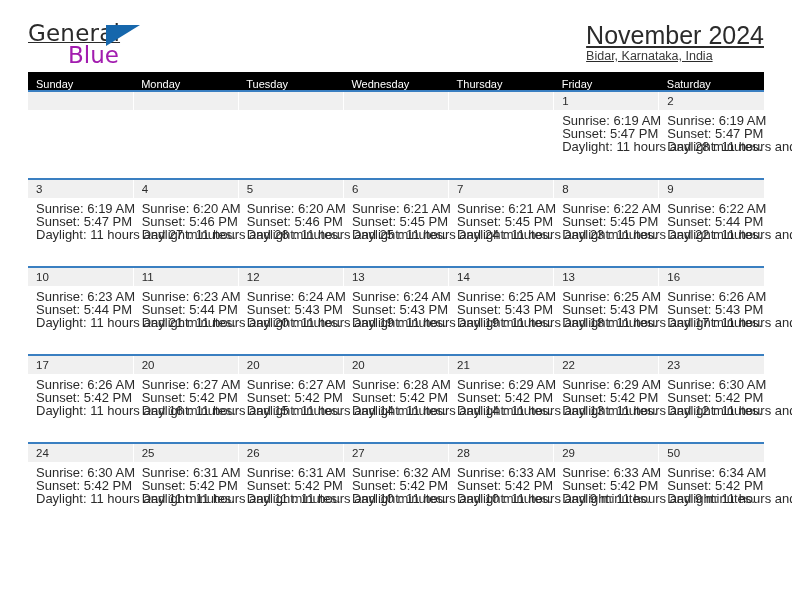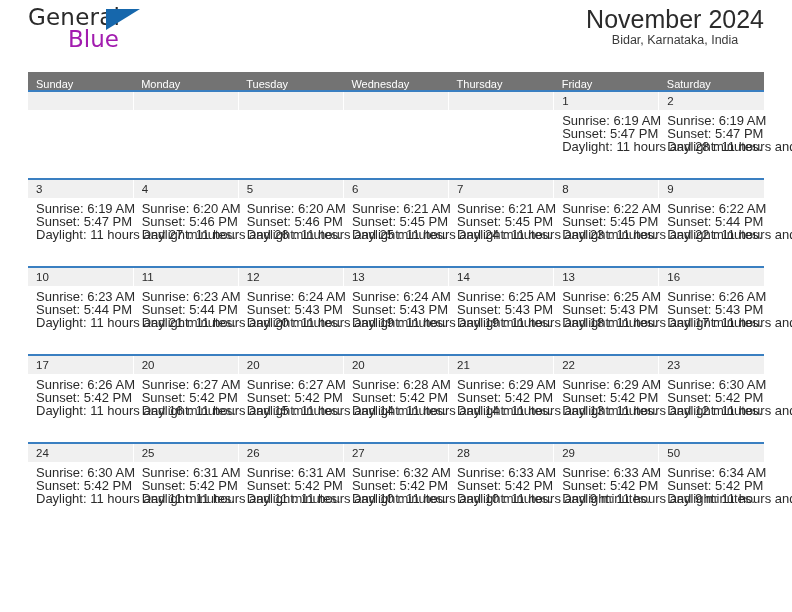--- a/index.html
+++ b/index.html
@@ -21,22 +21,23 @@
     box-sizing: border-box;
     padding: 0 28px;
   }
 
   
   .masthead {
     display: flex;
     align-items: flex-start;
     justify-content: space-between;
     height: 72px;
-    padding-top: 6px;
+    padding-top: 22px;
     box-sizing: border-box;
+    text-decoration: underline;
   }
   .logo {
     position: relative;
     width: 120px;
     height: 48px;
     line-height: 1;
   }
   .logo-general {
     font-size: 23px;
     color: #2a2a2a;
@@ -57,21 +58,21 @@
     position: absolute;
     left: 78px;
     top: 3px;
     width: 0;
     height: 0;
     border-left: 34px solid #1667ac;
     border-bottom: 21px solid transparent;
   }
 
   .title-block {
-    text-align: center;
+    text-align: left;
     padding-top: 0px;
   }
   .cal-title {
     font-size: 25px;
     font-weight: 400;
     color: #2b2b2b;
     line-height: 1.08;
     font-family: "Liberation Sans", sans-serif;
   }
   .cal-subtitle {
@@ -80,21 +81,21 @@
     font-family: "Liberation Sans", sans-serif;
   }
 
   
   .calendar {
     width: 736px;
     border-collapse: collapse;
     table-layout: fixed;
   }
   .calendar th {
-    background: #737373;
+    background: #000000;
     color: #ffffff;
     font-size: 11px;
     font-weight: normal;
     text-align: left;
     padding: 5px 0 0 8px;
     height: 19px;
     box-sizing: border-box;
     border: none;
   }
   .calendar td {

